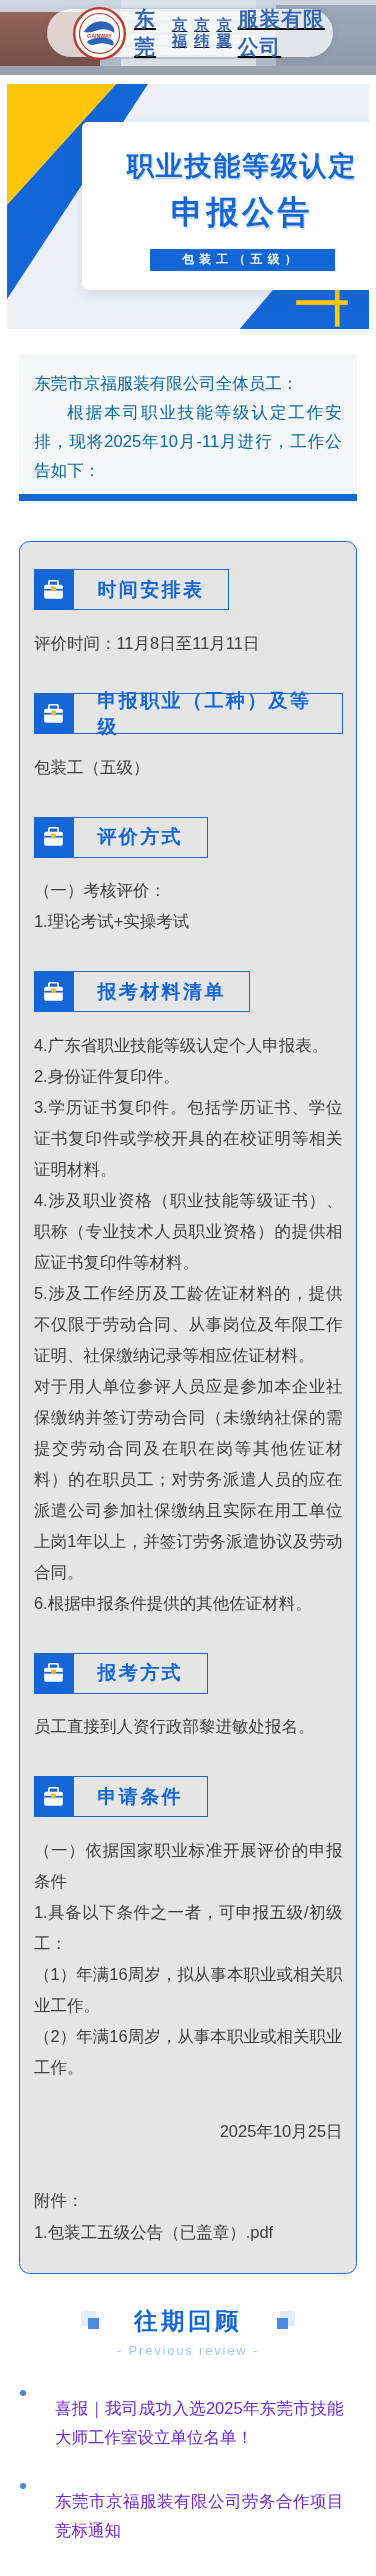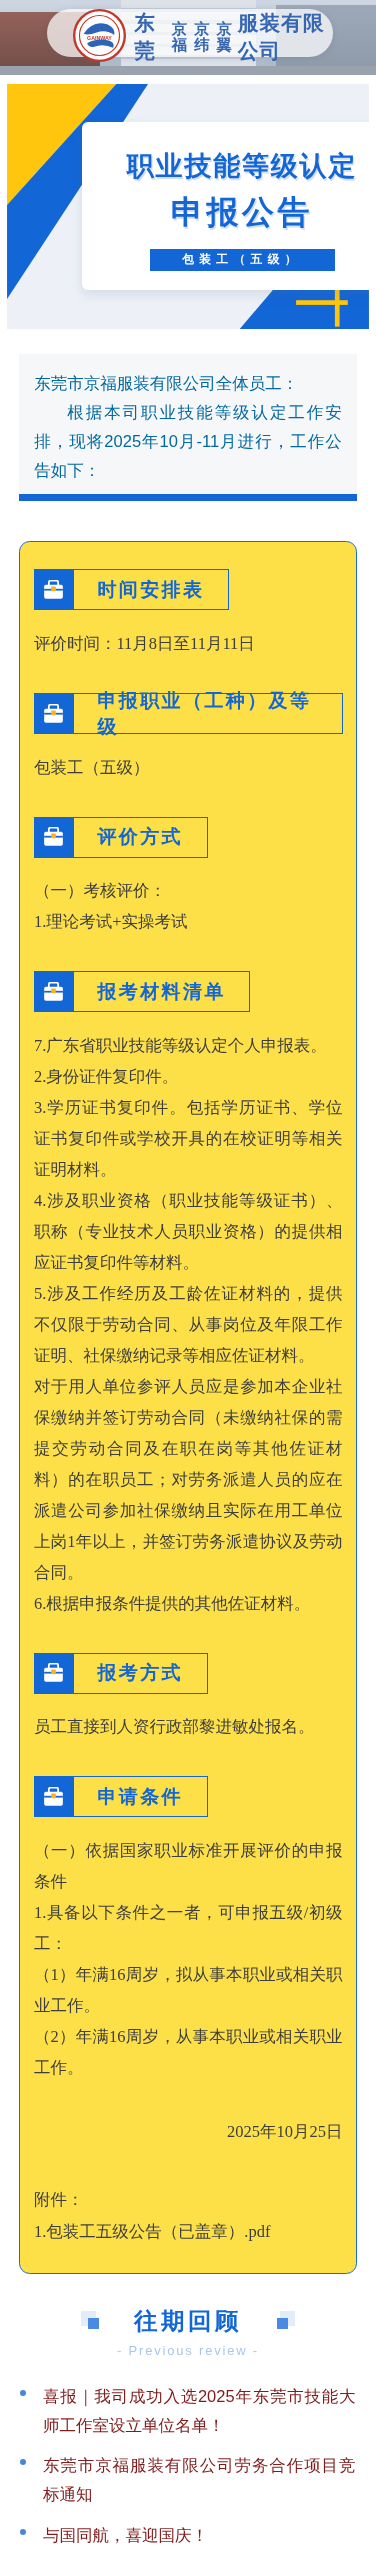--- a/index.html
+++ b/index.html
@@ -8,21 +8,21 @@
 
   
   .photo-header{position:relative;height:75px;overflow:hidden;
     background:linear-gradient(180deg,#cdd6e2 0%,#bfcbd8 45%,#a9b6c6 100%);}
   .ph-block{position:absolute;}
   .ph-left{left:0;top:11.8px;width:100px;height:64px;background:linear-gradient(180deg,#94625a 0%,#7e564f 60%,#6e4c46 100%);}
   .ph-mid{left:121px;top:0;width:135px;height:75px;background:repeating-linear-gradient(180deg,#dde2e9 0 8.2px,#c3cbd6 8.2px 11.8px);}
   .ph-right{left:276px;top:4.7px;width:100px;height:71px;background:linear-gradient(180deg,#9da9b8 0%,#8d99a9 100%);}
   .ph-road{left:0;bottom:0;width:376px;height:9.4px;background:#9aa2ad;position:absolute;}
   .header-pill{position:absolute;left:47px;top:9.4px;width:286px;height:48px;border-radius:34px;
-    background:rgba(255,255,255,.72);display:flex;align-items:flex-start;box-shadow:0 1.2px 5.9px rgba(60,80,110,.15);}
+    background:rgba(255,255,255,.72);display:flex;align-items:center;box-shadow:0 1.2px 5.9px rgba(60,80,110,.15);text-decoration:underline;}
   .logo-wrap{width:53px;height:53px;margin-left:26px;flex:0 0 auto;}
   .brand-text{display:flex;align-items:center;margin-left:8.2px;color:#3566b2;font-weight:bold;}
   .brand-big{font-size:20.6px;letter-spacing:1.2px;}
   .brand-cols{display:flex;gap:7px;margin:0 5.9px;}
   .brand-col{display:flex;flex-direction:column;align-items:center;line-height:1.05;font-size:15.3px;}
 
   
   .banner{position:relative;margin:8.8px 7px 0 7px;height:245px;background:#edf1f7;overflow:hidden;}
   .banner-svg{position:absolute;left:0;top:0;}
   .banner-card{position:absolute;left:75px;top:38px;width:320px;height:168px;background:#ffffff;border-radius:5.9px;
@@ -34,22 +34,22 @@
   .banner-pill{margin:14px auto 0 auto;width:185px;height:22px;background:#1266d6;color:#fff;
     font-size:11.8px;font-weight:bold;letter-spacing:5.3px;display:flex;align-items:center;justify-content:center;}
 
   
   .intro-card{margin:25px 19px 0 19px;background:#f6f7f9;border-bottom:7px solid #1266d6;
     padding:15.3px 15.3px 9.4px 15.3px;}
   .intro-card p{margin:0;font-size:16.5px;line-height:29px;color:#0369a1;text-align:justify;}
   .indent2{text-indent:2em;}
 
   
-  .main-card{margin:40px 19.4px 0 19.4px;border:1.2px solid #1a6be0;border-radius:10.6px;background:#fde047;
-    padding:27px 13px 25px 13.5px;font-family:Liberation Serif, serif;}
+  .main-card{margin:40px 19.4px 0 19.4px;border:1.2px solid #1a6be0;border-radius:10.6px;background:#e5e5e5;
+    padding:27px 13px 25px 13.5px;}
   .sec-head{display:flex;align-items:stretch;height:41px;margin:34px 0 17.6px 0;}
   .sec-head.first{margin-top:0;}
   .sec-icon{width:39px;background:#1266d6;display:flex;align-items:center;justify-content:center;flex:0 0 auto;}
   .sec-label{border:1.2px solid #1266d6;display:flex;align-items:center;padding:0 23.5px;
     font-size:19px;font-weight:bold;color:#1266d6;letter-spacing:2.4px;}
   .main-card p.body{margin:0;font-size:16.5px;line-height:31px;color:#3e3e3e;text-align:justify;}
   .signature{margin-top:31px;text-align:right;}
   .signature p{margin:0;font-size:16.5px;line-height:35px;color:#3e3e3e;}
   .attachment{margin-top:35px;}
   .attachment p{margin:0;font-size:16.5px;line-height:32px;color:#3e3e3e;}
@@ -60,21 +60,21 @@
   .deco{position:relative;width:20px;height:20px;}
   .deco .pale{position:absolute;width:15.3px;height:15.3px;background:#e3edf9;}
   .deco .solid{position:absolute;width:11.2px;height:11.2px;background:#4a8ae4;}
   .deco-l .pale{left:0;top:0;} .deco-l .solid{left:7px;top:7px;}
   .deco-r .pale{right:0;top:0;} .deco-r .solid{right:7px;top:7px;}
   .prev-title{font-size:23.5px;font-weight:bold;color:#1266d6;letter-spacing:3.5px;}
   .prev-sub{margin-top:5.9px;font-size:13px;color:#a9c7ec;letter-spacing:1.8px;}
   .prev-list{margin:20px 16.5px 0 20px;text-align:left;}
   .prev-item{display:flex;margin-bottom:3.5px;}
   .bullet{flex:0 0 auto;width:5.9px;height:5.9px;border-radius:50%;background:#4a86d8;margin:11.8px 13px 0 0;}
-  .prev-item p{margin:4px;font-size:16.5px;line-height:29px;color:#7f1d1d;text-align:justify;}
+  .prev-item p{margin:16px;font-size:16.5px;line-height:29px;color:#6d28d9;text-align:justify;}
 </style>
 </head>
 <body>
 
 <div class="page">
 
   <div class="photo-header">
     <div class="ph-block ph-left"></div>
     <div class="ph-block ph-mid"></div>
     <div class="ph-block ph-right"></div>
@@ -177,21 +177,21 @@
       <div class="sec-icon">
         <svg viewBox="0 0 36 34" width="21" height="20">
             <rect x="10" y="1" width="16" height="11" rx="3" fill="none" stroke="#fff" stroke-width="3"></rect>
             <rect x="2" y="8" width="32" height="24" rx="3" fill="#fff"></rect>
             <rect x="2" y="15" width="32" height="3" fill="#1266d6"></rect>
             <rect x="14" y="11" width="8" height="8" rx="1" fill="#f6b51e"></rect>
           </svg>
       </div>
       <div class="sec-label">报考材料清单</div>
     </div>
-    <p class="body">7.广东省职业技能等级认定个人申报表。</p>
+    <p class="body">4.广东省职业技能等级认定个人申报表。</p>
     <p class="body">2.身份证件复印件。</p>
     <p class="body">3.学历证书复印件。包括学历证书、学位证书复印件或学校开具的在校证明等相关证明材料。</p>
     <p class="body">4.涉及职业资格（职业技能等级证书）、职称（专业技术人员职业资格）的提供相应证书复印件等材料。</p>
     <p class="body">5.涉及工作经历及工龄佐证材料的，提供不仅限于劳动合同、从事岗位及年限工作证明、社保缴纳记录等相应佐证材料。</p>
     <p class="body">对于用人单位参评人员应是参加本企业社保缴纳并签订劳动合同（未缴纳社保的需提交劳动合同及在职在岗等其他佐证材料）的在职员工；对劳务派遣人员的应在派遣公司参加社保缴纳且实际在用工单位上岗1年以上，并签订劳务派遣协议及劳动合同。</p>
     <p class="body">6.根据申报条件提供的其他佐证材料。</p>
 
     <div class="sec-head">
       <div class="sec-icon">
         <svg viewBox="0 0 36 34" width="21" height="20">

